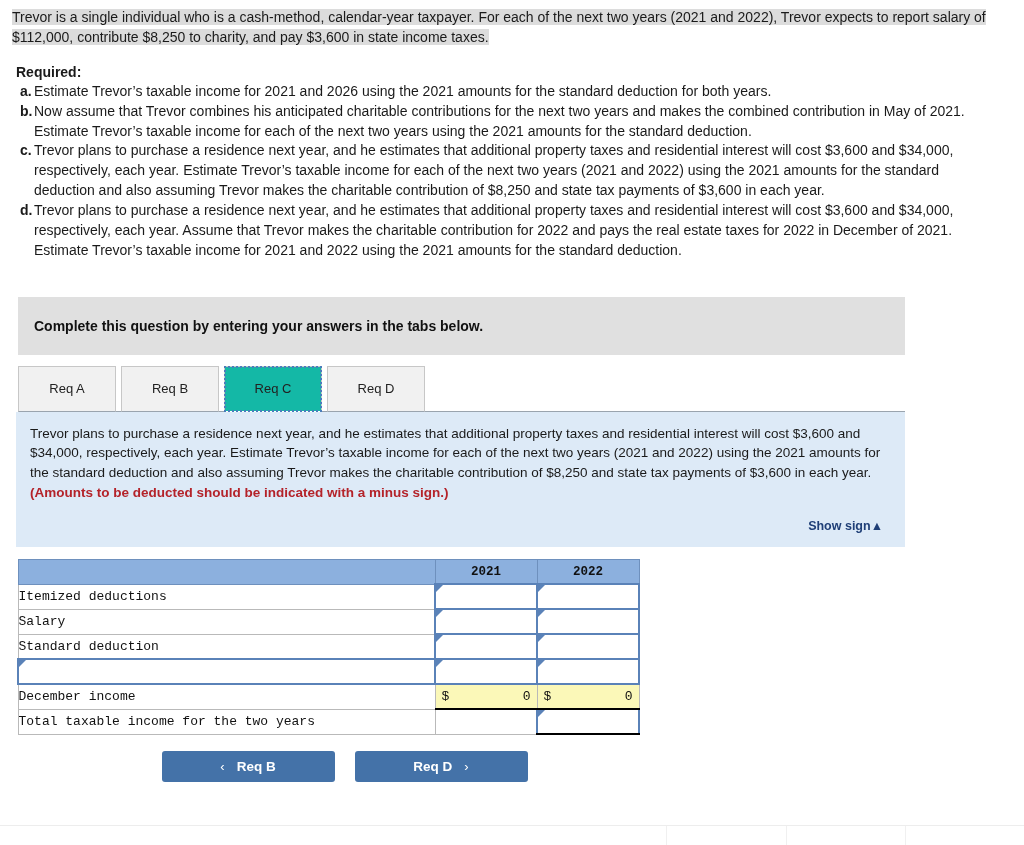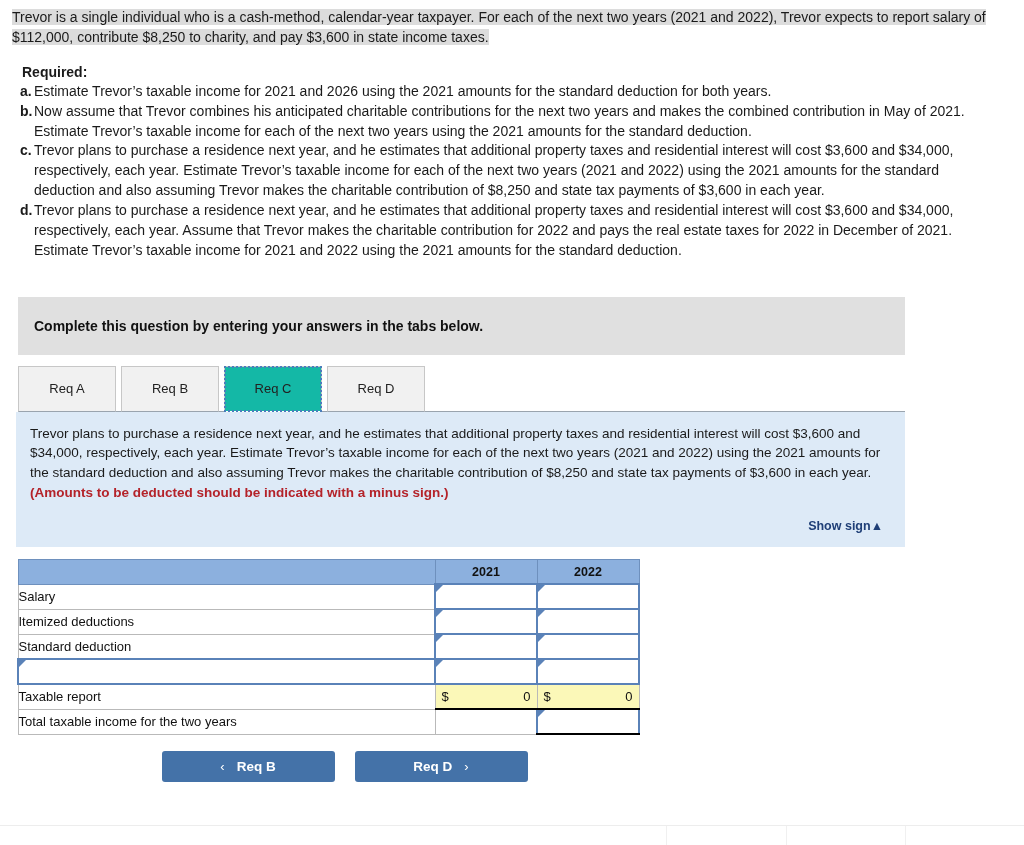--- a/index.html
+++ b/index.html
@@ -27,21 +27,21 @@
   .stem .hl {
     background: #dcdcdc;
     box-decoration-break: clone;
     -webkit-box-decoration-break: clone;
   }
 
   
   .required-head {
     font-weight: bold;
     font-size: 14px;
-    padding: 16px 0 2px 22px;
+    padding: 16px 0 2px 16px;
   }
   ol.reqs {
     list-style: none;
     margin: 0;
     padding: 0 22px 0 34px;
     font-size: 14px;
     line-height: 1.42;
   }
   ol.reqs li {
     position: relative;
@@ -143,20 +143,21 @@
 
   
   .answer-wrap {
     margin: 12px 0 0 17px;
   }
   table.answers {
     border-collapse: collapse;
     width: 621px;
     table-layout: fixed;
     font-size: 13px;
+    font-family: Liberation Mono, monospace;
   }
   table.answers td, table.answers th {
     padding: 0;
     margin: 0;
   }
   .col-label { width: 417px; }
   .col-year  { width: 102px; }
 
   tr.hdr th {
     background: #8cb0de;
@@ -346,61 +347,61 @@
         <col class="col-year">
     </colgroup>
     <tbody>
       <tr class="hdr">
         <th class="blank"></th>
         <th>2021</th>
         <th>2022</th>
       </tr>
 
       <tr>
+        <td class="lbl">Itemized deductions</td>
+        <td class="inp">
+            <div class="money"></div>
+          </td>
+        <td class="inp">
+            <div class="money"></div>
+          </td>
+      </tr>
+
+      <tr>
         <td class="lbl">Salary</td>
         <td class="inp">
             <div class="money"></div>
           </td>
         <td class="inp">
             <div class="money"></div>
           </td>
       </tr>
 
       <tr>
-        <td class="lbl">Itemized deductions</td>
-        <td class="inp">
-            <div class="money"></div>
-          </td>
-        <td class="inp">
-            <div class="money"></div>
-          </td>
-      </tr>
-
-      <tr>
         <td class="lbl">Standard deduction</td>
         <td class="inp">
             <div class="money"></div>
           </td>
         <td class="inp">
             <div class="money"></div>
           </td>
       </tr>
 
       <tr>
         <td class="inp labelinput"><span></span></td>
         <td class="inp">
             <div class="money"></div>
           </td>
         <td class="inp">
             <div class="money"></div>
           </td>
       </tr>
 
       <tr>
-        <td class="lbl">Taxable report</td>
+        <td class="lbl">December income</td>
         <td class="inp yellow">
           <div class="money">
             <span>$</span>
             <span>0</span>
           </div>
         </td>
         <td class="inp yellow">
           <div class="money">
             <span>$</span>
             <span>0</span>

